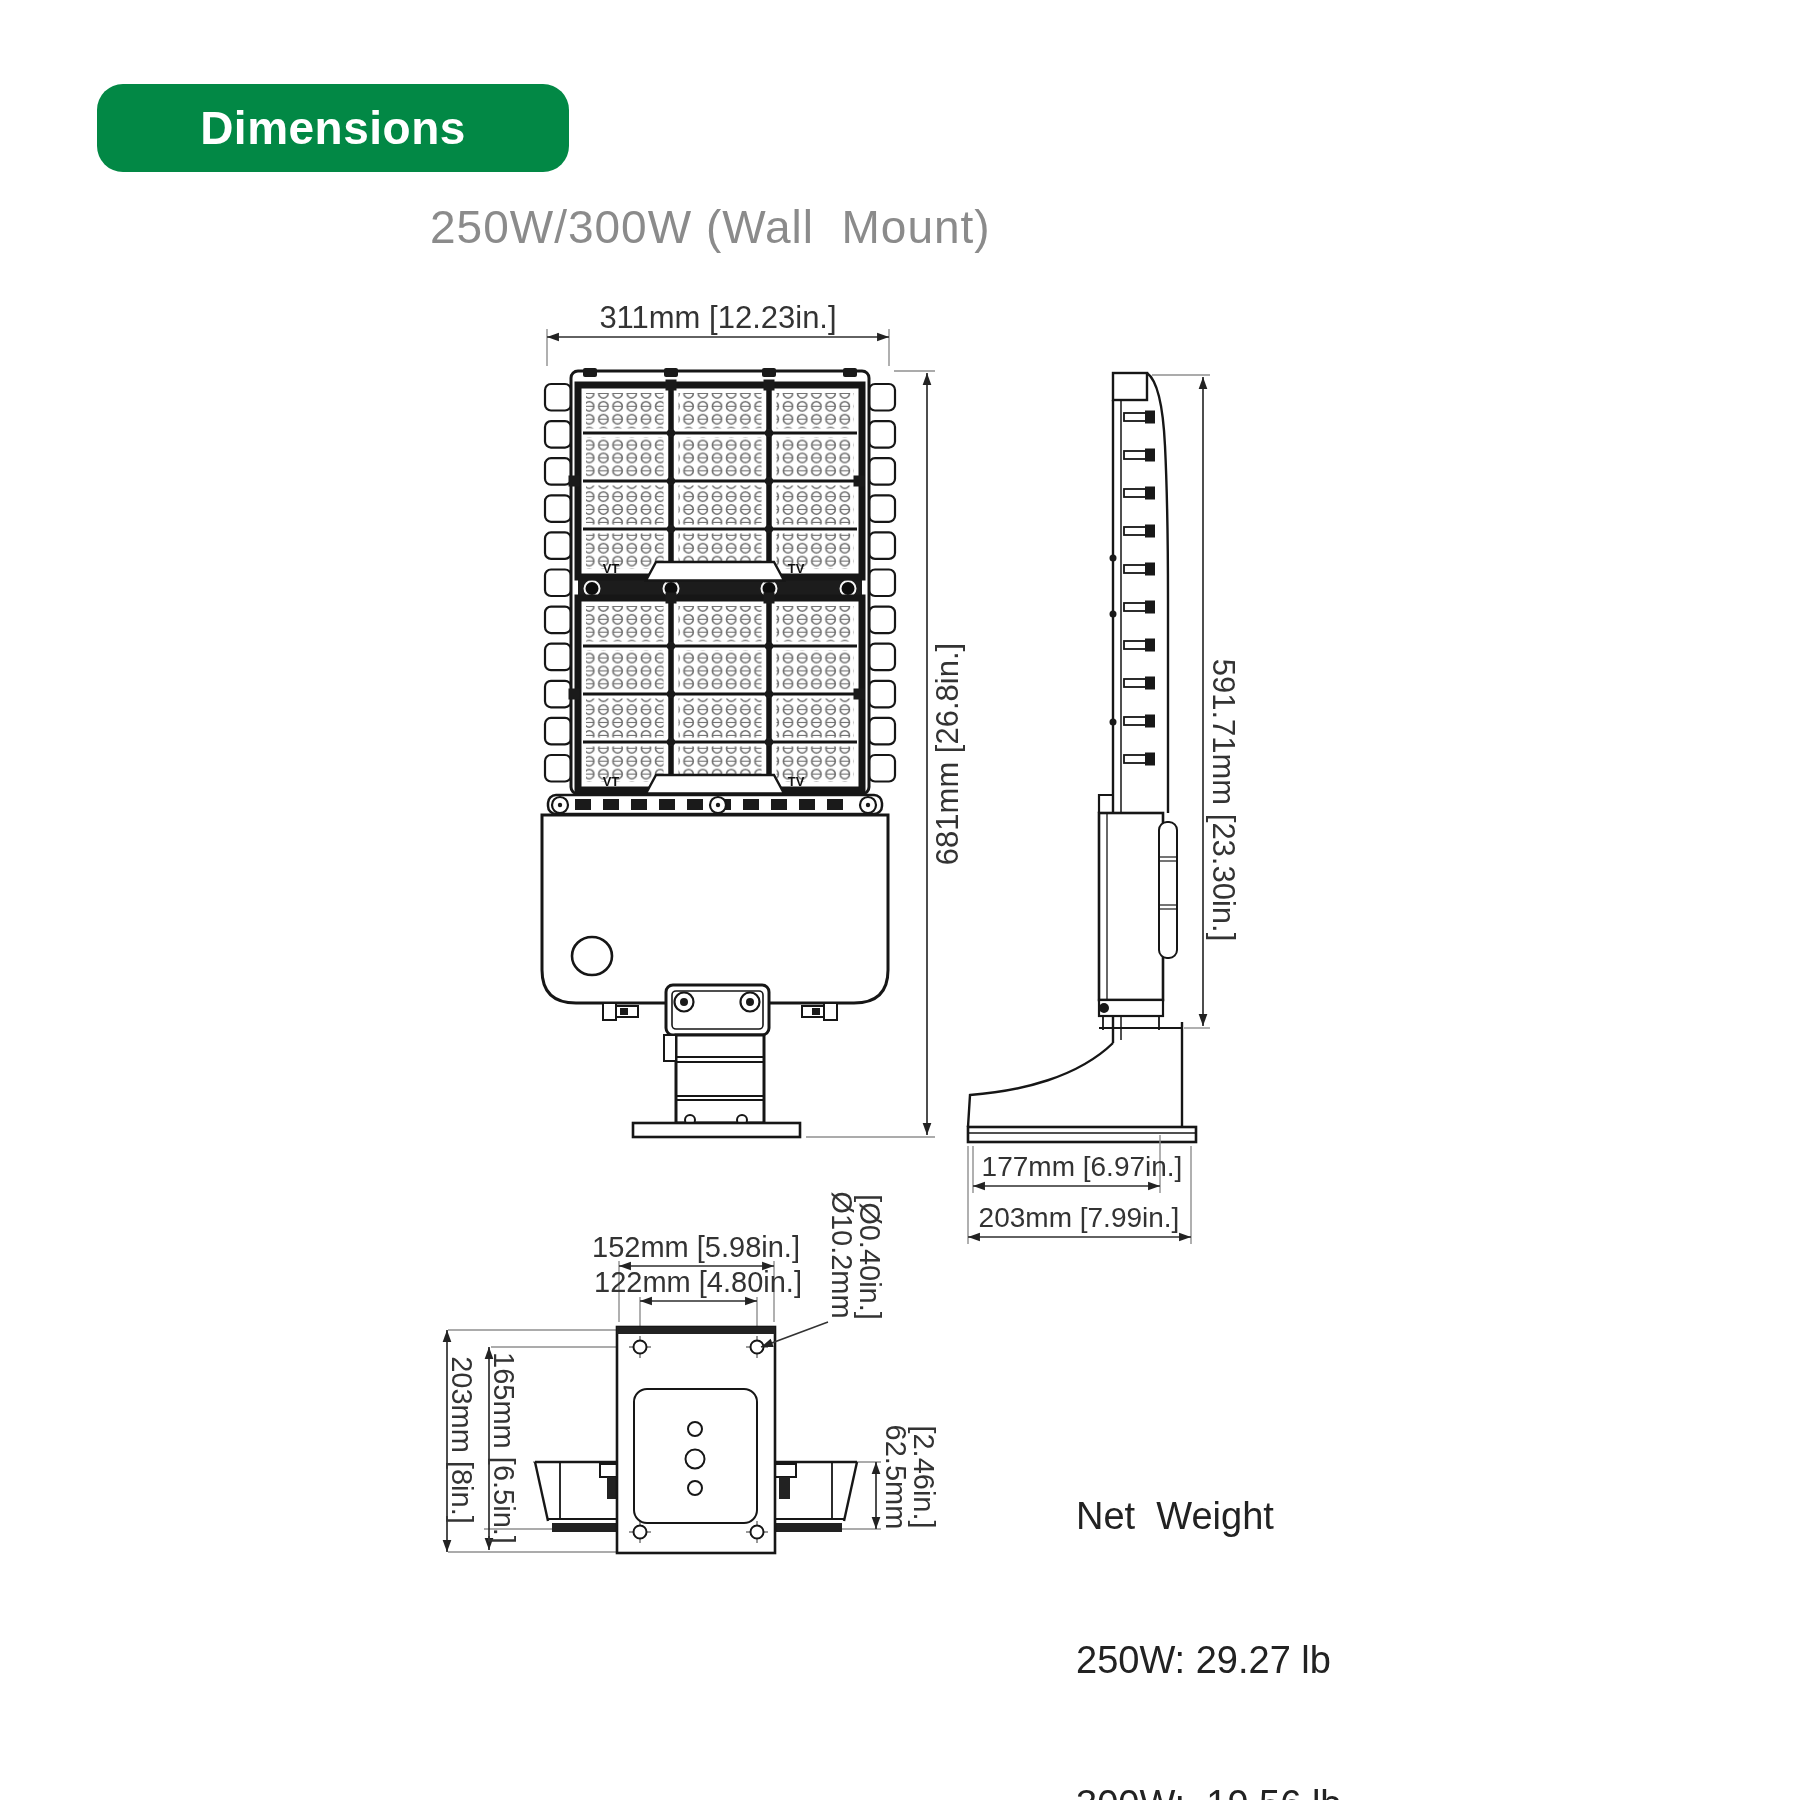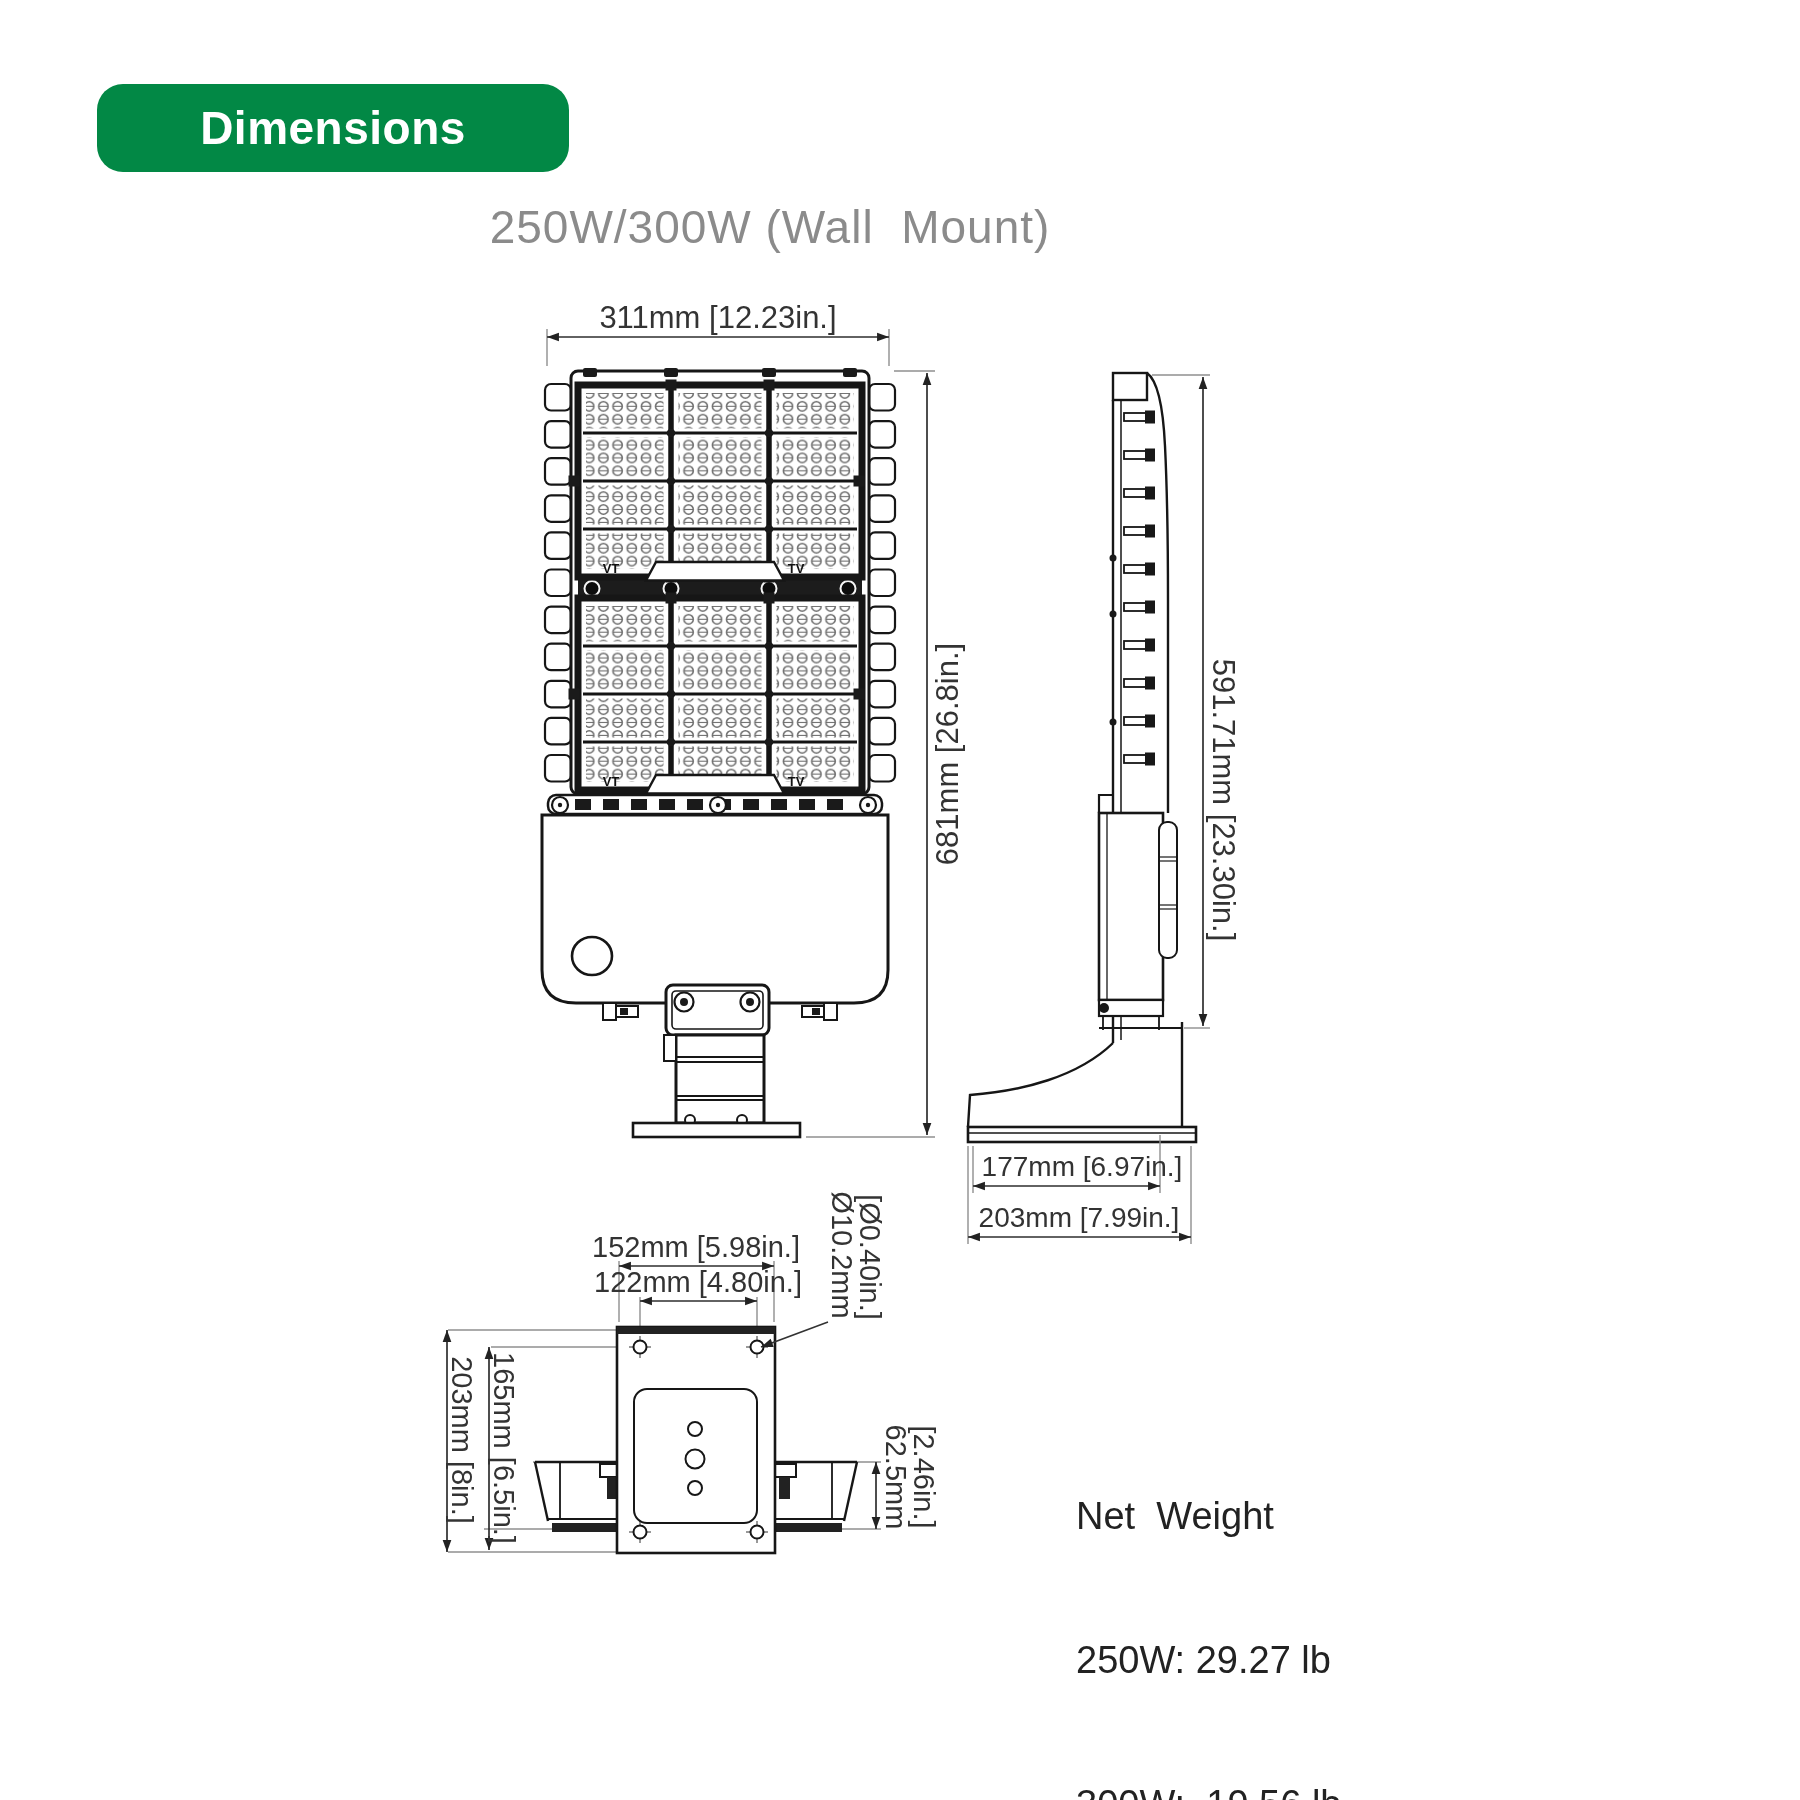--- a/index.html
+++ b/index.html
@@ -1,21 +1,21 @@
 <!DOCTYPE html>
 <html><head>
 <meta charset="utf-8">
 <style>
   html,body{margin:0;padding:0;background:#ffffff;}
   .canvas{position:relative;width:1800px;height:1800px;background:#ffffff;overflow:hidden;
           font-family:"Liberation Sans",sans-serif;}
   .badge{position:absolute;left:97px;top:84px;width:472px;height:88px;background:#028845;
          border-radius:26px;display:flex;align-items:center;justify-content:center;text-align:right;}
   .badge span{color:#ffffff;font-size:46px;font-weight:700;letter-spacing:.5px;}
-  .title{position:absolute;left:430px;top:200px;width:680px;text-align:center;
+  .title{position:absolute;left:430px;top:200px;width:680px;
          font-size:46px;color:#8b8b8b;white-space:pre;letter-spacing:1px;}
   .drawing{position:absolute;left:0;top:0;}
   .netweight{position:absolute;left:1076px;top:1396px;color:#222222;font-size:38px;
              line-height:48px;white-space:pre;}
   
   svg text{font-family:"Liberation Sans",sans-serif;fill:#333333;}
   .t31{font-size:31px;} .t29{font-size:29px;} .t28{font-size:28px;}
   .vt{font-size:13px;font-weight:700;fill:#111111;}
   .dk{stroke:#161616;fill:none;}
   .fw{fill:#ffffff;}

